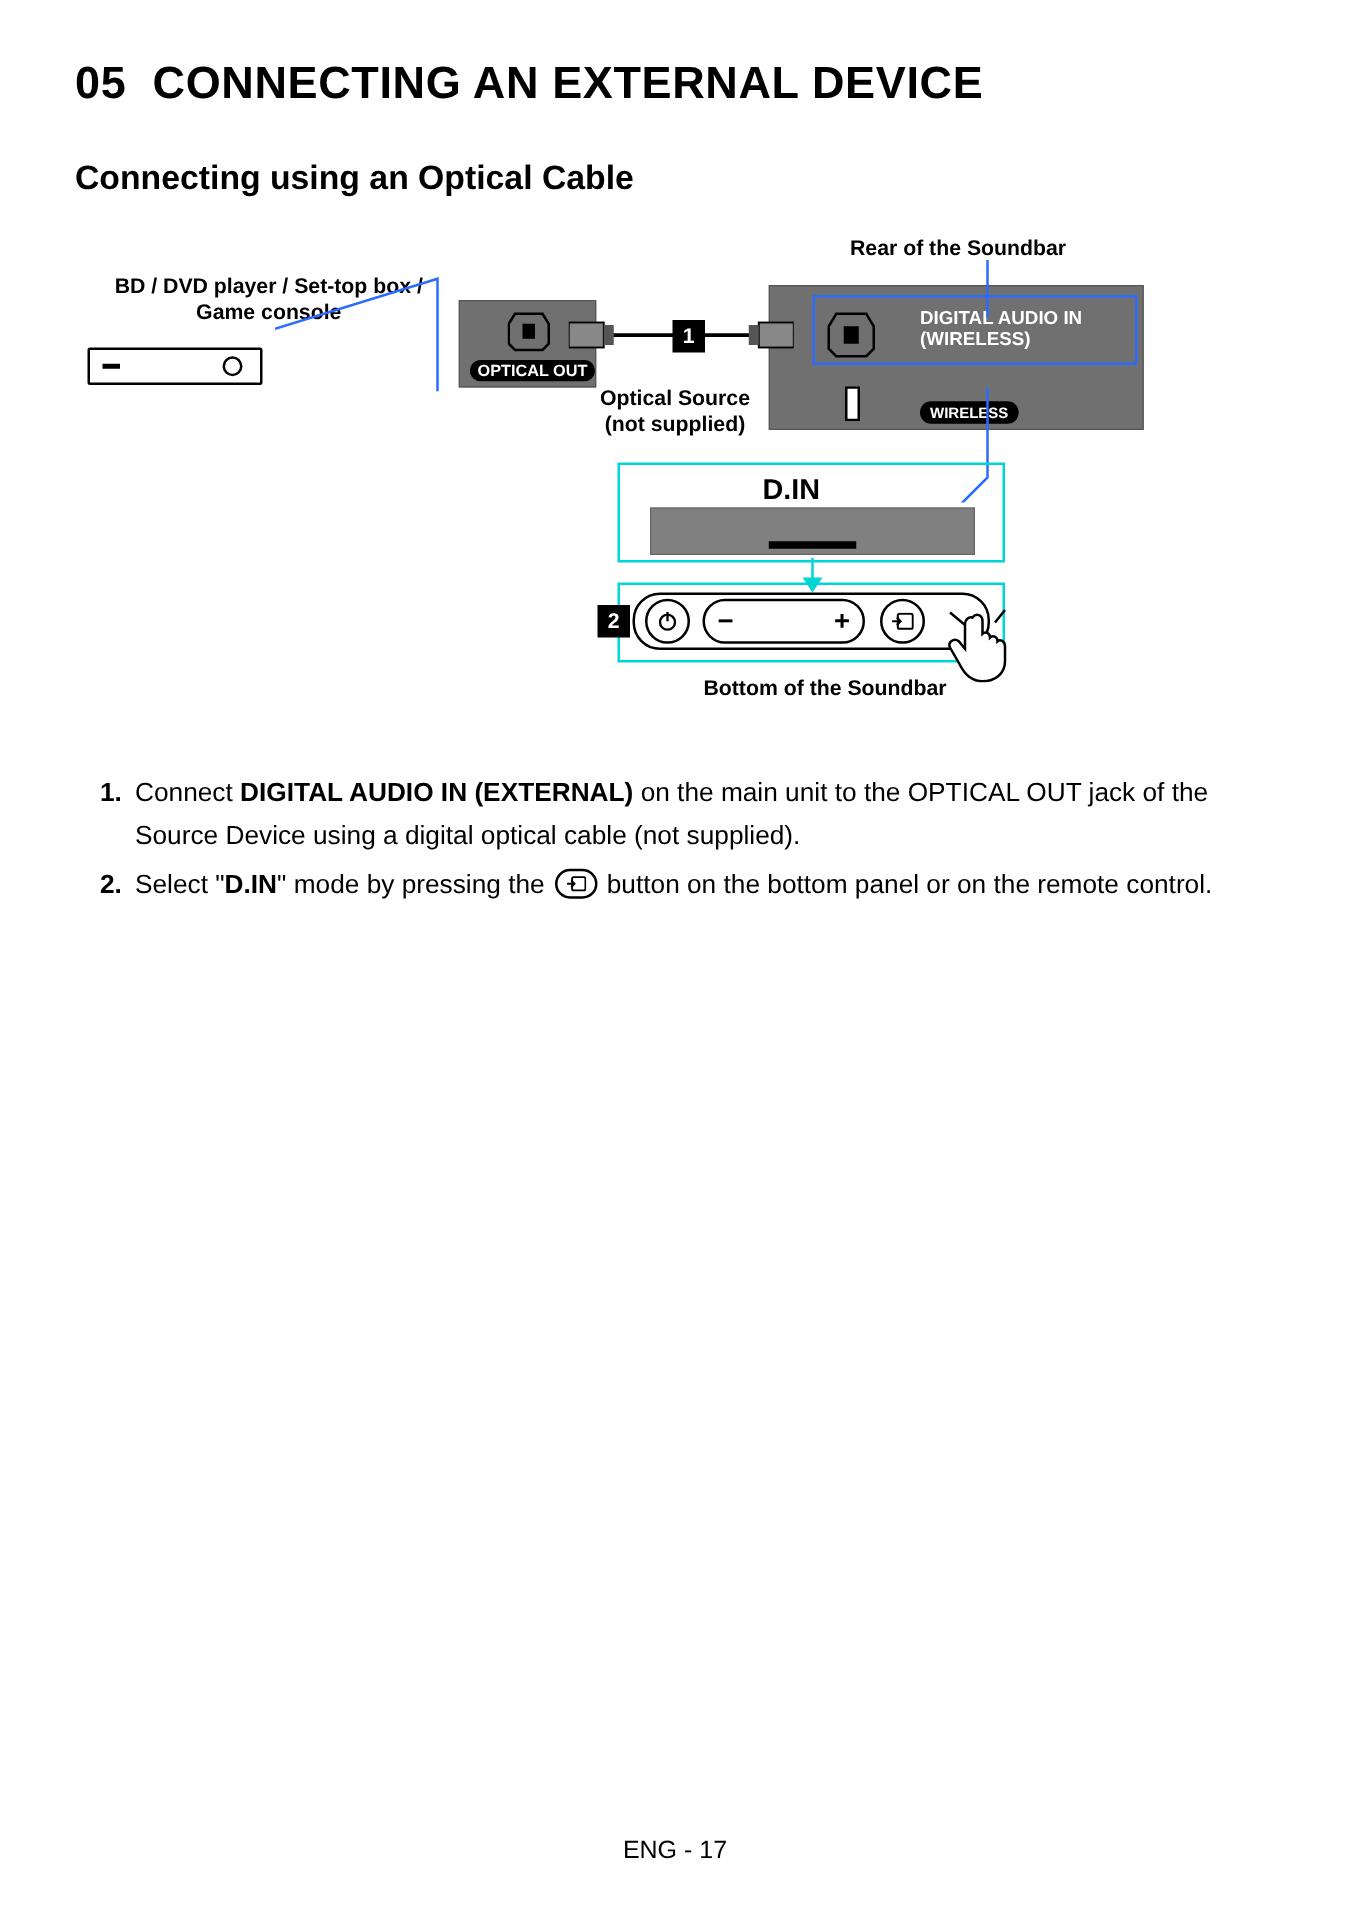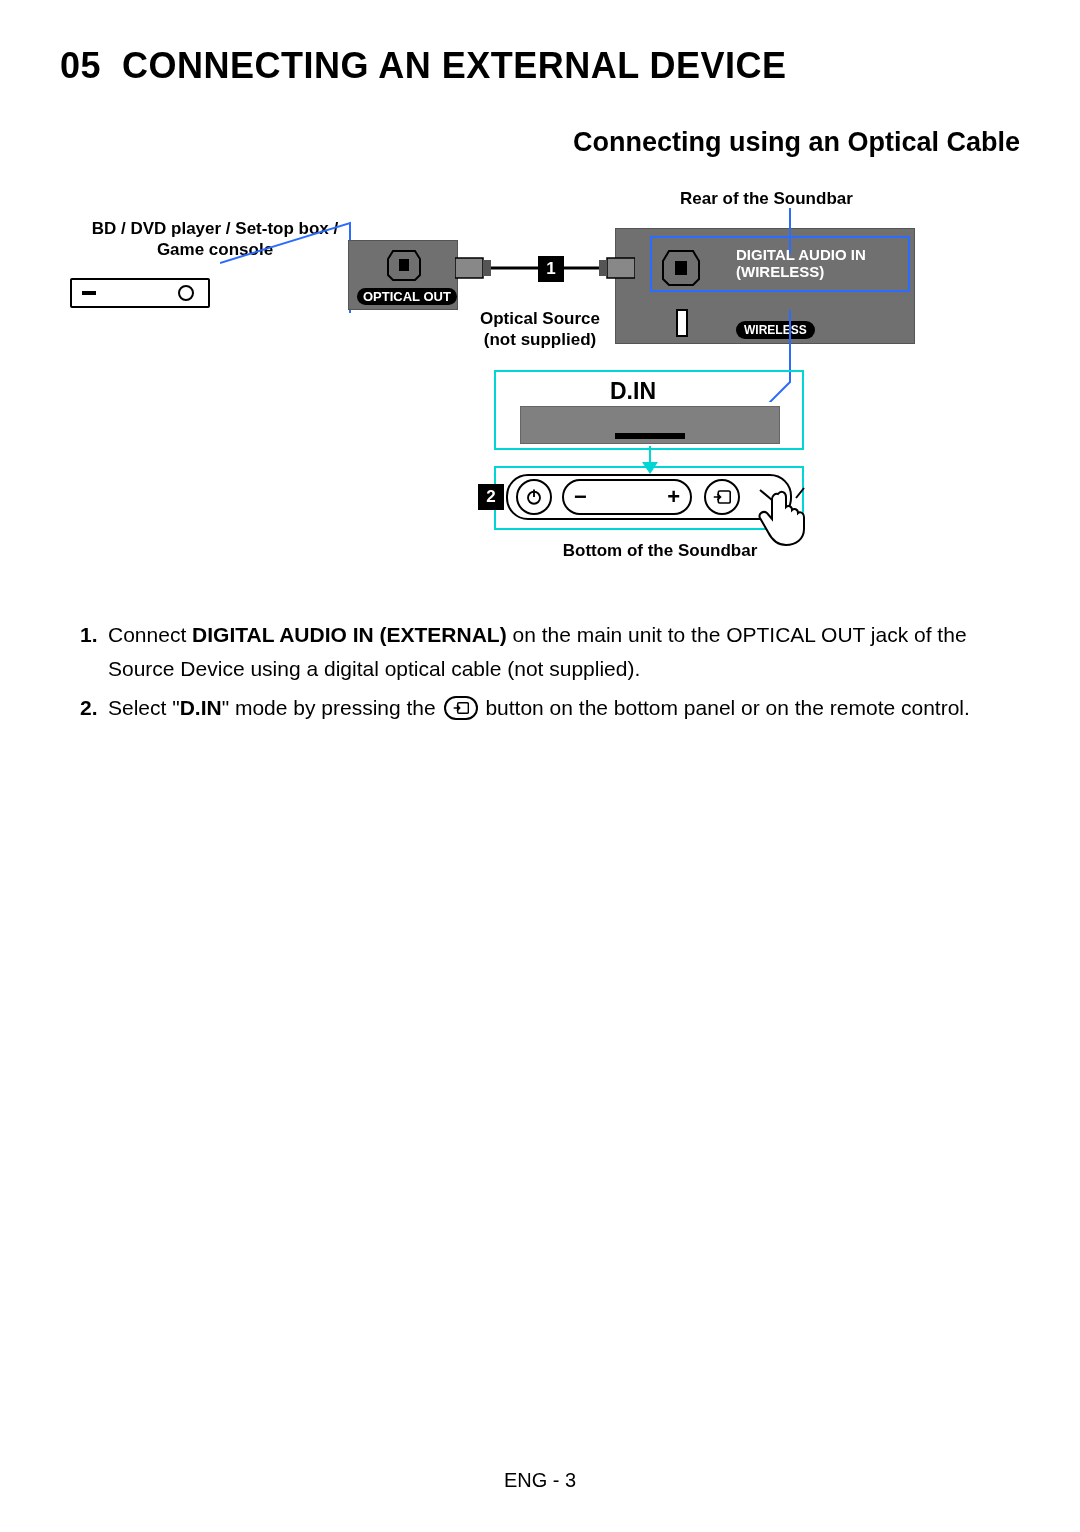--- a/index.html
+++ b/index.html
@@ -1,20 +1,20 @@
 <!DOCTYPE html>
 <html><head>
 <meta charset="utf-8">
 <style>
   * { box-sizing: border-box; margin: 0; padding: 0; }
   html, body { width: 1080px; height: 1532px; background: #fff; font-family: Arial, Helvetica, sans-serif; color: #000; }
   .page { padding: 45px 60px 40px 60px; position: relative; height: 100%; }
   .h1 { font-size: 36px; font-weight: 800; letter-spacing: 0.5px; margin-bottom: 40px; }
   .intro { font-size: 21px; line-height: 1.55; margin-bottom: 40px; max-width: 940px; }
-  .h2 { font-size: 27px; font-weight: 700; margin-bottom: 30px; text-align: right; }
+  .h2 { font-size: 27px; font-weight: 700; margin-bottom: 30px; }
   .diagram { position: relative; width: 960px; height: 400px; margin-bottom: 30px; }
   .label { position: absolute; font-size: 17px; font-weight: 700; text-align: center; line-height: 1.25; }
   .label.white { color: #fff; }
   .pill { background: #000; color: #fff; border-radius: 10px; padding: 2px 8px; font-size: 12px; font-weight: 600; }
   .callout { position: absolute; border: 2px solid #2b6cff; }
   .callout.cyan { border-color: #00d6d6; }
   .badge { position: absolute; width: 26px; height: 26px; background: #000; color: #fff; font-weight: 800; font-size: 17px; display: flex; align-items: center; justify-content: center; }
   .din { position: absolute; font-size: 23px; font-weight: 800; }
   .soundbar-display { position: absolute; background: #808080; border: 1px solid #666; }
   .soundbar-display::after { content: ""; position: absolute; left: 50%; bottom: 4px; transform: translateX(-50%); width: 70px; height: 6px; background: #000; }
@@ -75,21 +75,21 @@
         <span>DIGITAL AUDIO IN</span><br><span>(WIRELESS)</span>
       </div>
 
       <div class="pill" style="position:absolute; top:92px; left:120px;">WIRELESS</div>
 
       <div style="position:absolute; top:80px; left:60px; width:12px; height:28px; border:2px solid #000; background:#fff;"></div>
     </div>
 
     <div class="callout" style="top:48px; left:590px; width:260px; height:56px;"></div>
 
-    <div class="rearpanel" style="top:52px; left:288px; width:110px; height:70px;">
+    <div class="rearpanel" style="top:52px; left:307px; width:110px; height:70px;">
       <div style="position:absolute; top:8px; left:38px;">
         <svg width="34" height="36">
           <path d="M6 2 h22 l5 8 v16 l-5 5 h-22 l-5 -5 v-16 z" fill="none" stroke="#000" stroke-width="2"></path>
           <rect x="12" y="10" width="10" height="12" fill="#000"></rect>
         </svg>
       </div>
       <div class="pill" style="position:absolute; bottom:4px; left:8px; font-size:13px; padding:1px 6px;">OPTICAL OUT</div>
     </div>
 
     <svg style="position:absolute; top:60px; left:395px; width:180px; height:40px;">
@@ -173,14 +173,14 @@
         <span>Select "</span><b>D.IN</b><span>" mode by pressing the </span><span class="inline-icon">
             <svg viewBox="0 0 24 18">
               <rect x="7" y="1" width="16" height="16" rx="2" fill="none" stroke="#000" stroke-width="2.2"></rect>
               <path d="M1 9 h8 M6 5 l4 4 -4 4" fill="none" stroke="#000" stroke-width="2.2"></path>
             </svg>
           </span><span> button on the bottom panel or on the remote control.</span>
       </span>
     </li>
   </ol>
 
-  <div class="footer">ENG - 3</div>
+  <div class="footer">ENG - 17</div>
 </div>
 
 </body></html>

